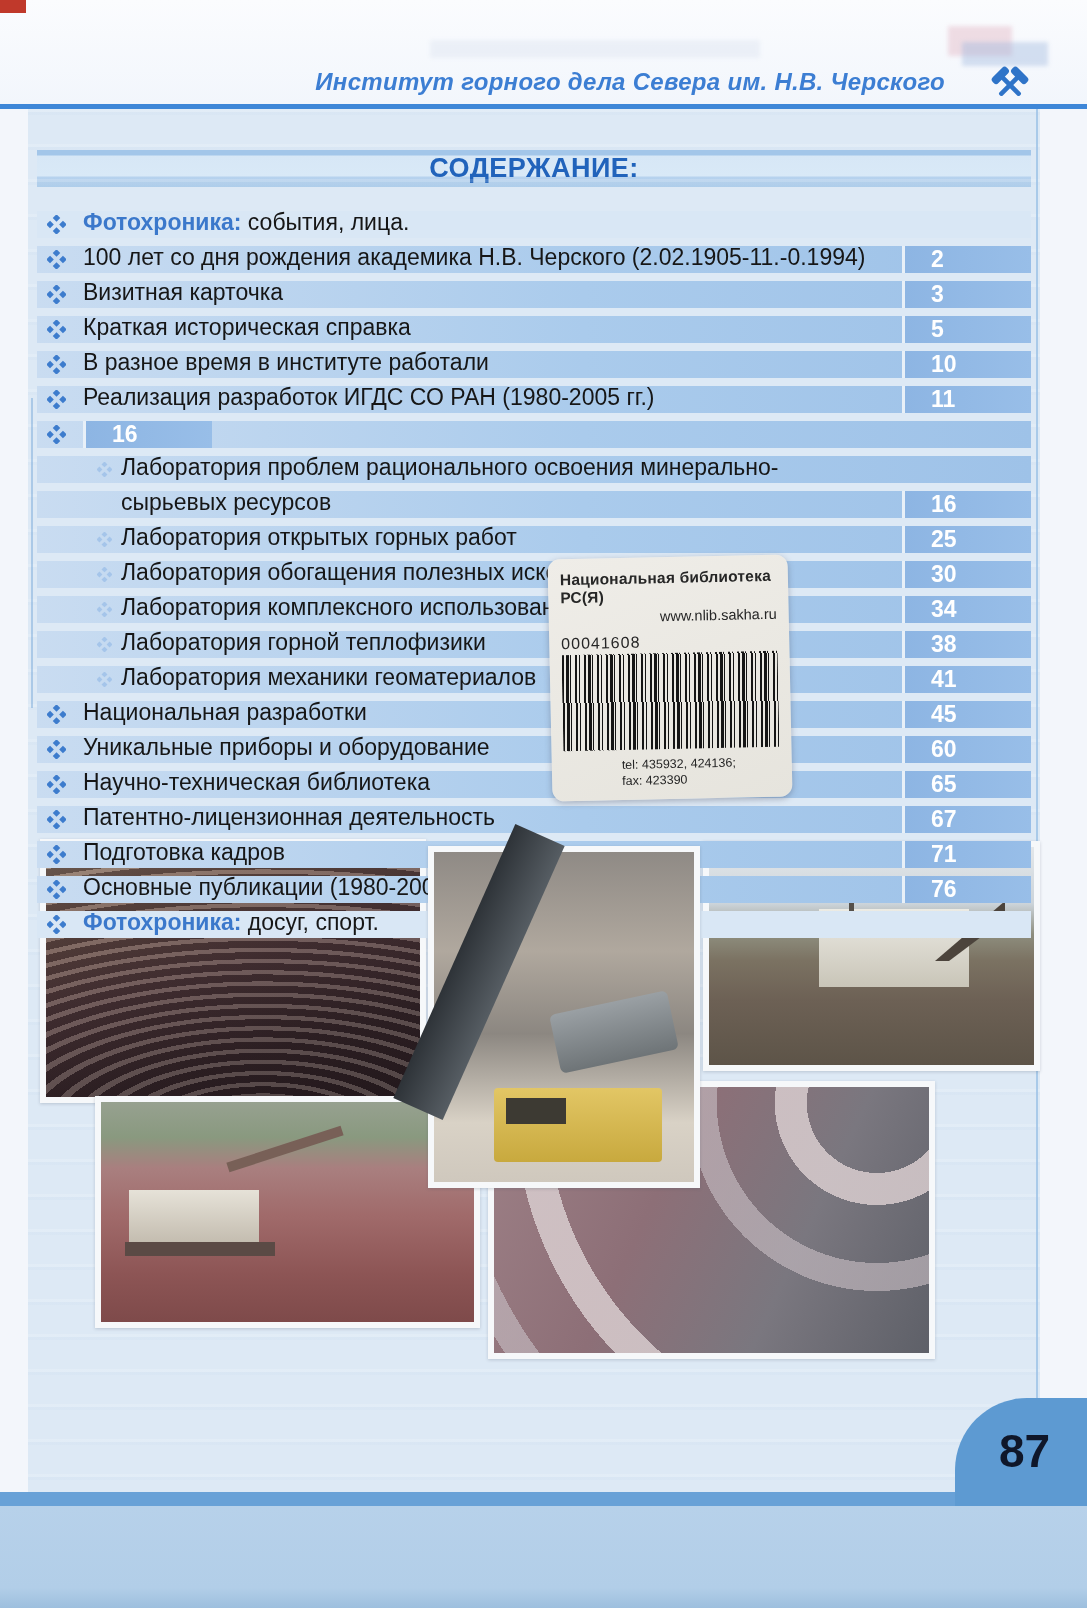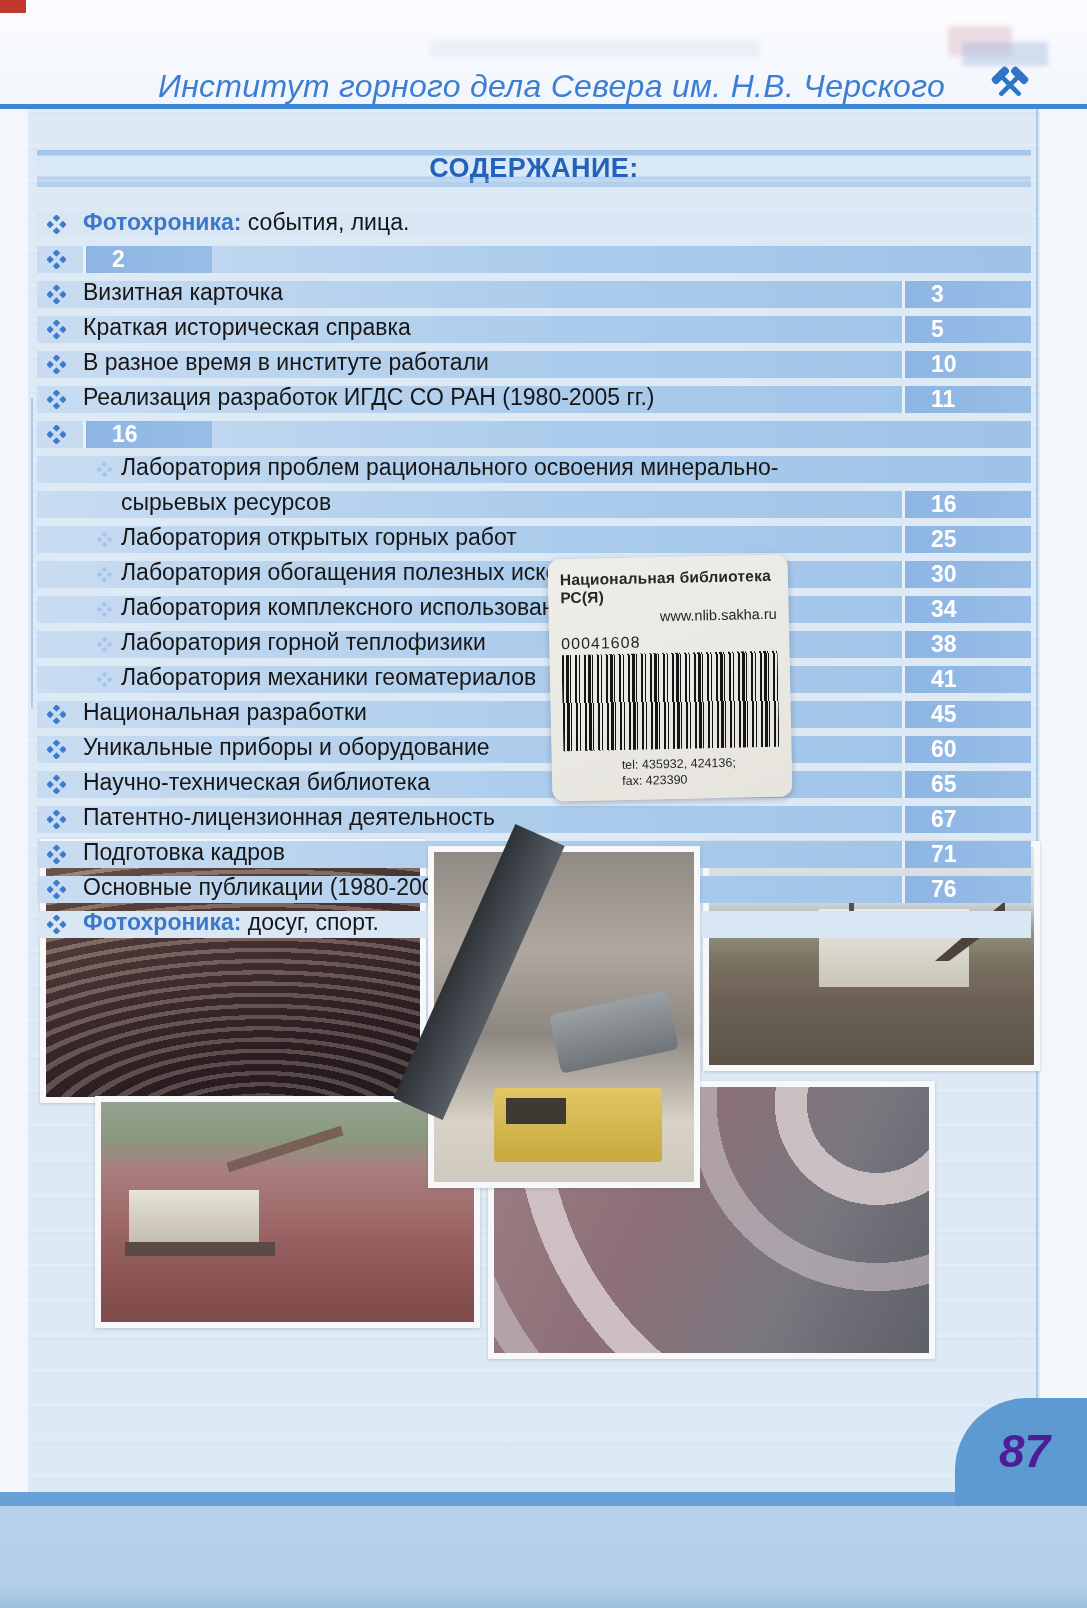--- a/index.html
+++ b/index.html
@@ -6,21 +6,21 @@
   .page{position:relative;width:1087px;height:1608px;overflow:hidden;
         font-family:"Liberation Sans",sans-serif;background:#f3f6fb;}
 
   
   .top-margin{position:absolute;left:0;top:0;width:1087px;height:104px;
               background:linear-gradient(180deg,#fbfcfe 0%,#f2f6fc 100%);}
   .corner-red{position:absolute;left:0;top:0;width:26px;height:13px;background:#c0392b;}
   .ghost-a{position:absolute;left:948px;top:26px;width:64px;height:30px;background:#e3b8c5;opacity:.45;filter:blur(2px);}
   .ghost-b{position:absolute;left:962px;top:42px;width:86px;height:24px;background:#9db6dd;opacity:.4;filter:blur(2px);}
   .ghost-c{position:absolute;left:430px;top:40px;width:330px;height:18px;background:#b9c6de;opacity:.18;filter:blur(2px);}
-  .header-title{position:absolute;right:142px;top:68px;font-size:32px;font-style:italic;font-weight:normal;
+  .header-title{position:absolute;right:142px;top:68px;font-size:24px;font-style:italic;font-weight:bold;
                 color:#3c7ed3;letter-spacing:.3px;white-space:nowrap;}
   .hammers{position:absolute;left:987px;top:62px;width:46px;height:46px;color:#2f74c8;}
   .header-rule{position:absolute;left:0;top:104px;width:1087px;height:5px;background:#3e87d8;}
   .right-vline{position:absolute;left:1036px;top:109px;width:2px;height:1384px;background:#9cc2e6;opacity:.8;}
   .left-crease{position:absolute;left:31px;top:398px;width:2px;height:310px;background:#7aa9d9;opacity:.5;}
 
   
   .content{position:absolute;left:28px;top:109px;width:1012px;height:1384px;
            background:#dde9f5;}
   .content::after{content:"";position:absolute;inset:0;pointer-events:none;
@@ -93,21 +93,21 @@
         repeating-radial-gradient(circle at 88% 6%,transparent 0 70px,rgba(216,204,206,.85) 70px 102px,
           transparent 102px 160px,rgba(196,186,192,.65) 160px 188px,transparent 188px 260px),
         linear-gradient(115deg,#9d8086 0%,#8d6f77 38%,#7a777f 68%,#5e6068 100%);}
 
   
   .footer-dark{position:absolute;left:0;top:1492px;width:1087px;height:14px;background:#68a1d7;}
   .footer-light{position:absolute;left:0;top:1506px;width:1087px;height:102px;
       background:linear-gradient(180deg,#b7d1ea 0%,#b2cee8 80%,#9dbfde 100%);}
   .page-tab{position:absolute;left:955px;top:1398px;width:132px;height:108px;background:#5d9ad2;
       border-top-left-radius:72px;z-index:9;}
-  .page-num{position:absolute;left:44px;top:26px;color:#4c1d95;font-size:46px;font-weight:bold;font-style:italic;}
+  .page-num{position:absolute;left:44px;top:26px;color:#0f172a;font-size:46px;font-weight:bold;}
 </style>
 </head>
 <body>
 
 <div class="page">
 
   <div class="top-margin"></div>
   <div class="corner-red"></div>
   <div class="ghost-a"></div>
   <div class="ghost-b"></div>
@@ -152,20 +152,21 @@
           <span class="bullet">
             <svg viewBox="0 0 20 20">
               <g fill="currentColor">
                 <rect x="7.2" y="0.4" width="5.6" height="5.6" transform="rotate(45 10 3.2)"></rect>
                 <rect x="0.4" y="7.2" width="5.6" height="5.6" transform="rotate(45 3.2 10)"></rect>
                 <rect x="14" y="7.2" width="5.6" height="5.6" transform="rotate(45 16.8 10)"></rect>
                 <rect x="7.2" y="14" width="5.6" height="5.6" transform="rotate(45 10 16.8)"></rect>
               </g>
             </svg>
           </span>
+          <span class="toc-label">100 лет со дня рождения академика Н.В. Черского (2.02.1905-11.-0.1994)</span>
           <span class="numcell">2</span>
         </div>
         <div class="toc-row">
           <span class="bullet">
             <svg viewBox="0 0 20 20">
               <g fill="currentColor">
                 <rect x="7.2" y="0.4" width="5.6" height="5.6" transform="rotate(45 10 3.2)"></rect>
                 <rect x="0.4" y="7.2" width="5.6" height="5.6" transform="rotate(45 3.2 10)"></rect>
                 <rect x="14" y="7.2" width="5.6" height="5.6" transform="rotate(45 16.8 10)"></rect>
                 <rect x="7.2" y="14" width="5.6" height="5.6" transform="rotate(45 10 16.8)"></rect>

